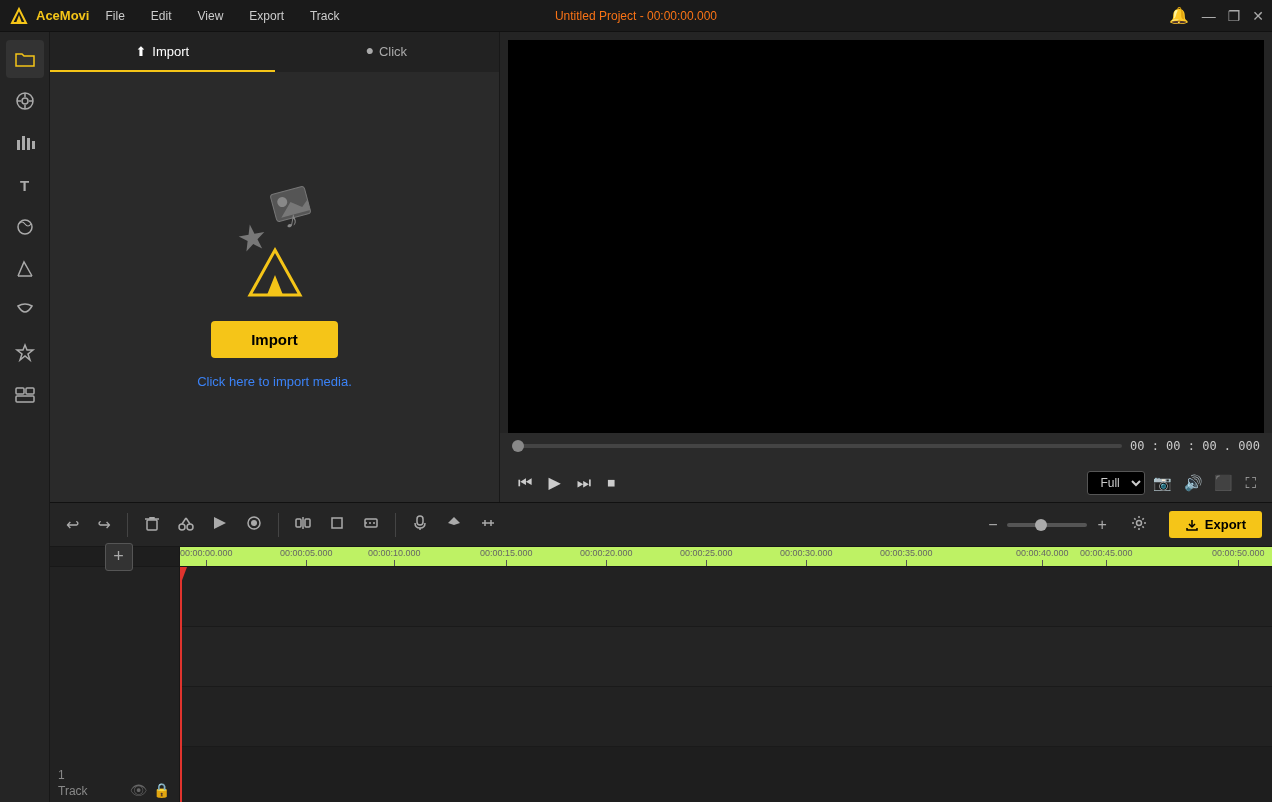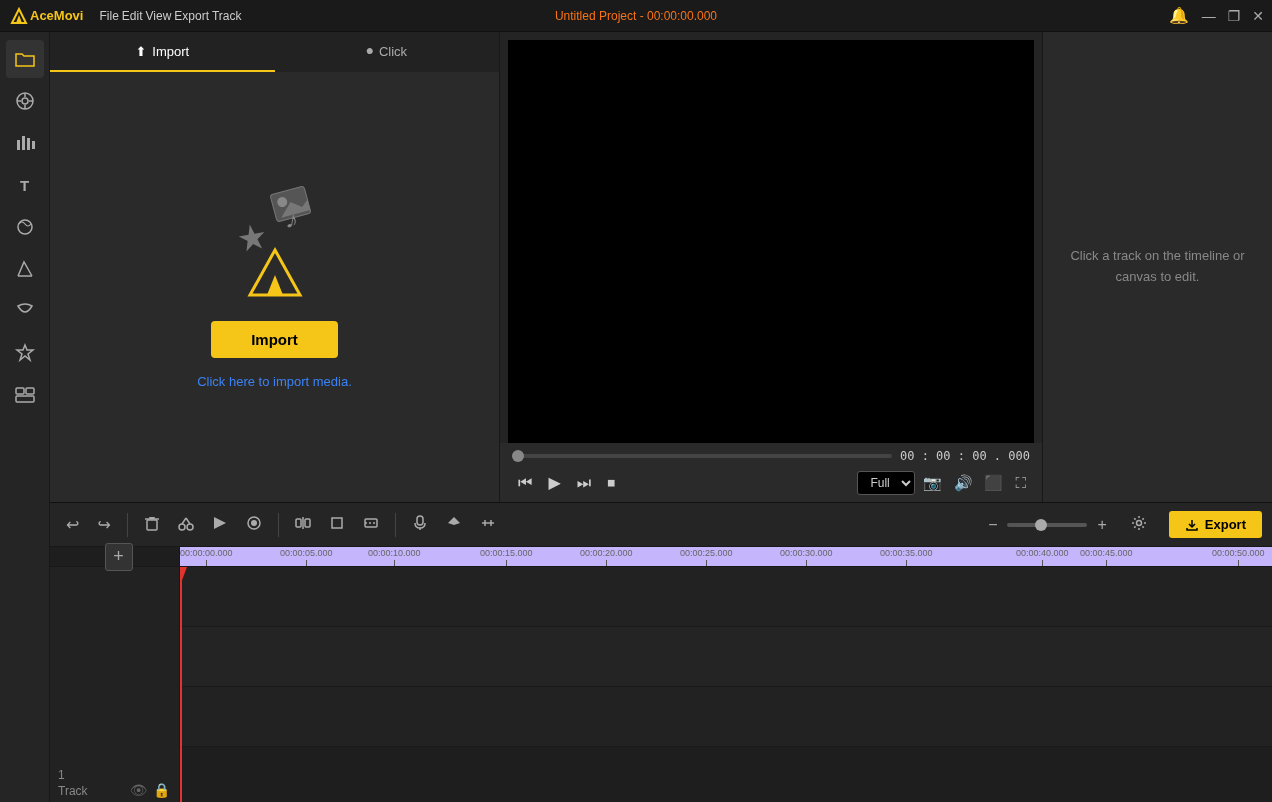--- a/index.html
+++ b/index.html
@@ -9,23 +9,23 @@
     #titlebar {
       height: 32px;
       background: #1a1a1a;
       display: flex;
       align-items: center;
       justify-content: space-between;
       padding: 0 8px;
       border-bottom: 1px solid #111;
     }
     #titlebar .left { display: flex; align-items: center; gap: 16px; }
-    #titlebar .logo { display: flex; align-items: center; color: #f5c518; font-weight: bold; font-size: 13px; }
+    #titlebar .logo { display: flex; align-items: center; gap: 6px; color: #f5c518; font-weight: bold; font-size: 13px; }
     #titlebar .logo .logo-icon { width: 22px; height: 22px; }
-    #titlebar .menu { display: flex; gap: 3px; }
+    #titlebar .menu { display: flex; gap: 26px; }
     #titlebar .menu span { cursor: pointer; color: #ccc; font-size: 12px; }
     #titlebar .title { position: absolute; left: 50%; transform: translateX(-50%); color: #f97316; font-size: 12px; }
     #titlebar .window-controls { display: flex; align-items: center; gap: 12px; }
     #titlebar .window-controls span { cursor: pointer; color: #aaa; font-size: 14px; }
 
     
     #main { display: flex; height: calc(802px - 32px); }
 
     
     #sidebar {
@@ -109,21 +109,21 @@
       flex: 1;
       background: #000;
       margin: 8px 8px 0 8px;
     }
     #preview-controls {
       background: #2a2a2a;
       padding: 6px 12px;
     }
     #progress-bar-container {
       display: flex; align-items: center; gap: 8px;
-      margin-bottom: 6px;
+      margin-bottom: 16px;
     }
     #progress-track {
       flex: 1;
       height: 4px;
       background: #444;
       border-radius: 2px;
       position: relative;
     }
     #progress-thumb {
       width: 12px; height: 12px;
@@ -227,21 +227,21 @@
       display: flex; align-items: flex-end; padding: 4px 8px;
       justify-content: space-between;
       color: #888; font-size: 12px;
     }
     .track-label-icons { display: flex; gap: 6px; }
     .track-icon { color: #666; cursor: pointer; font-size: 14px; }
 
     #timeline-right { flex: 1; display: flex; flex-direction: column; overflow: hidden; position: relative; }
     #ruler {
       height: 20px;
-      background: #c4b5fd;
+      background: #bef264;
       border-bottom: 1px solid #181818;
       display: flex;
       align-items: flex-end;
       overflow: hidden;
       position: relative;
     }
     .ruler-mark {
       position: absolute;
       bottom: 0;
       display: flex;
@@ -425,23 +425,20 @@
               <option>1/4</option>
             </select>
             <button class="preview-icon-btn">📷</button>
             <button class="preview-icon-btn">🔊</button>
             <button class="preview-icon-btn">⬛</button>
             <button class="preview-icon-btn">⛶</button>
           </div>
         </div>
       </div>
 
-      <div id="properties-panel">
-        <span>Click a track on the timeline or canvas to edit.</span>
-      </div>
     </div>
 
     <div id="timeline-area">
 
       <div id="timeline-toolbar">
         <button class="tl-btn" title="Undo">↩</button>
         <button class="tl-btn" title="Redo">↪</button>
         <div class="tl-sep"></div>
         <button class="tl-btn" title="Delete">
           <svg width="16" height="16" viewBox="0 0 16 16" fill="#aaa">

